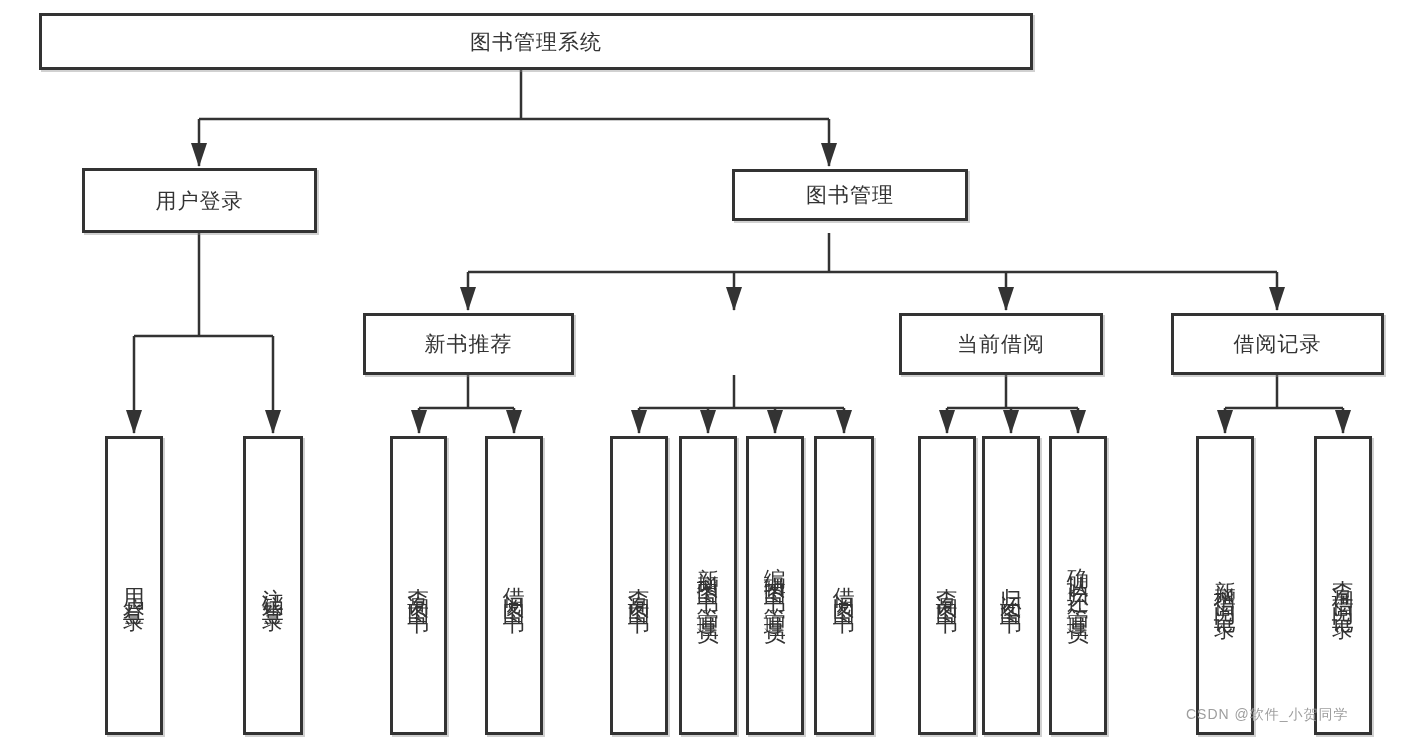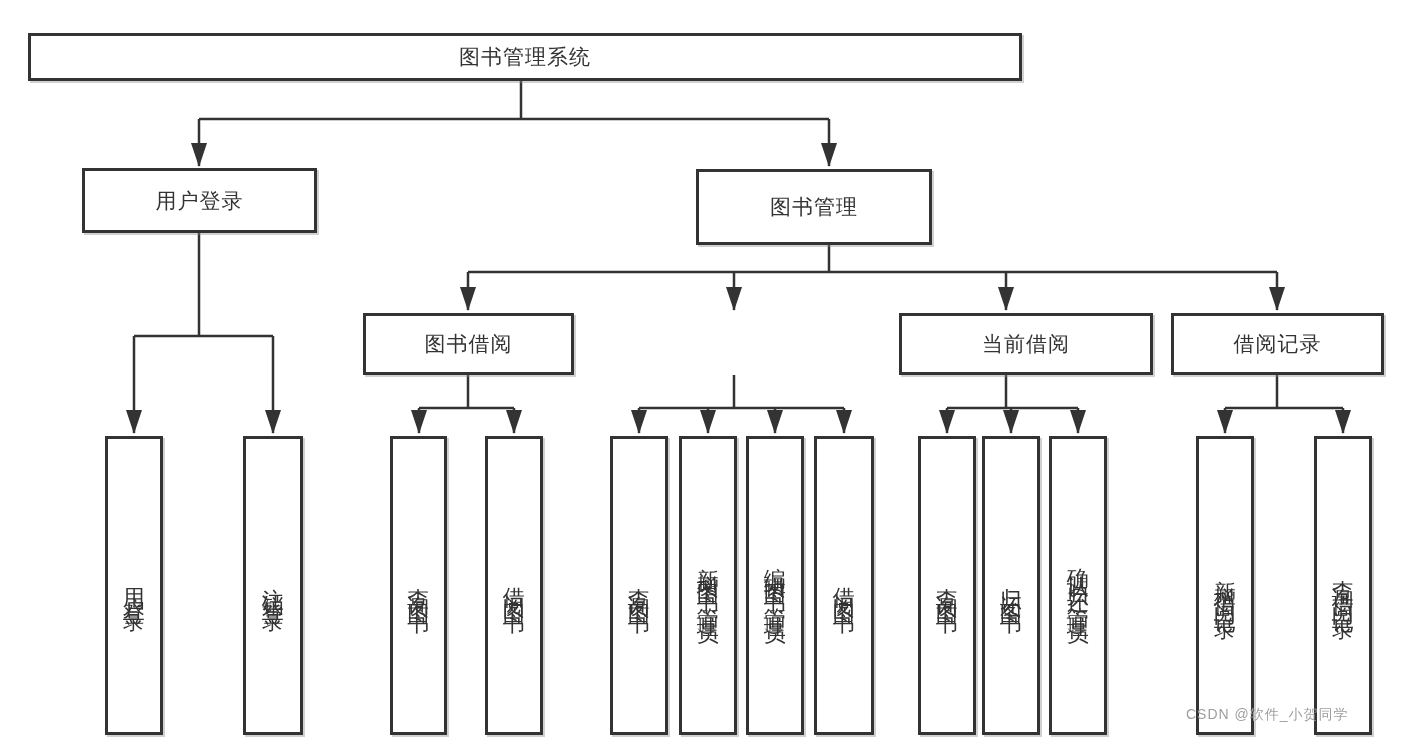--- a/index.html
+++ b/index.html
@@ -99,27 +99,27 @@
       <path d="M1011 408 V433" marker-end="url(#arw)"></path>
       <path d="M1078 408 V433" marker-end="url(#arw)"></path>
 
       <path d="M1277 375 V408"></path>
       <path d="M1225 408 H1343"></path>
       <path d="M1225 408 V433" marker-end="url(#arw)"></path>
       <path d="M1343 408 V433" marker-end="url(#arw)"></path>
     </g>
   </svg>
 
-  <div class="hbox" style="left:28px; top:13px; width:994px; height:48px;margin-top:20px;">图书管理系统</div>
+  <div class="hbox" style="left:39px; top:13px; width:994px; height:57px;">图书管理系统</div>
 
   <div class="hbox" style="left:82px; top:168px; width:235px; height:65px;">用户登录</div>
-  <div class="hbox" style="left:696px; top:169px; width:236px; height:76px;">图书管理</div>
+  <div class="hbox" style="left:732px; top:169px; width:236px; height:52px;">图书管理</div>
 
-  <div class="hbox" style="left:363px; top:313px; width:211px; height:62px;">图书借阅</div>
-  <div class="hbox" style="left:899px; top:313px; width:254px; height:62px;">当前借阅</div>
+  <div class="hbox" style="left:363px; top:313px; width:211px; height:62px;">新书推荐</div>
+  <div class="hbox" style="left:899px; top:313px; width:204px; height:62px;">当前借阅</div>
   <div class="hbox" style="left:1171px; top:313px; width:213px; height:62px;">借阅记录</div>
 
   <div class="vbox" style="left:105px; width:58px;">
     <span>用户登录</span>
   </div>
   <div class="vbox" style="left:243px; width:60px;">
     <span>注销登录</span>
   </div>
 
   <div class="vbox" style="left:390px; width:57px;">

